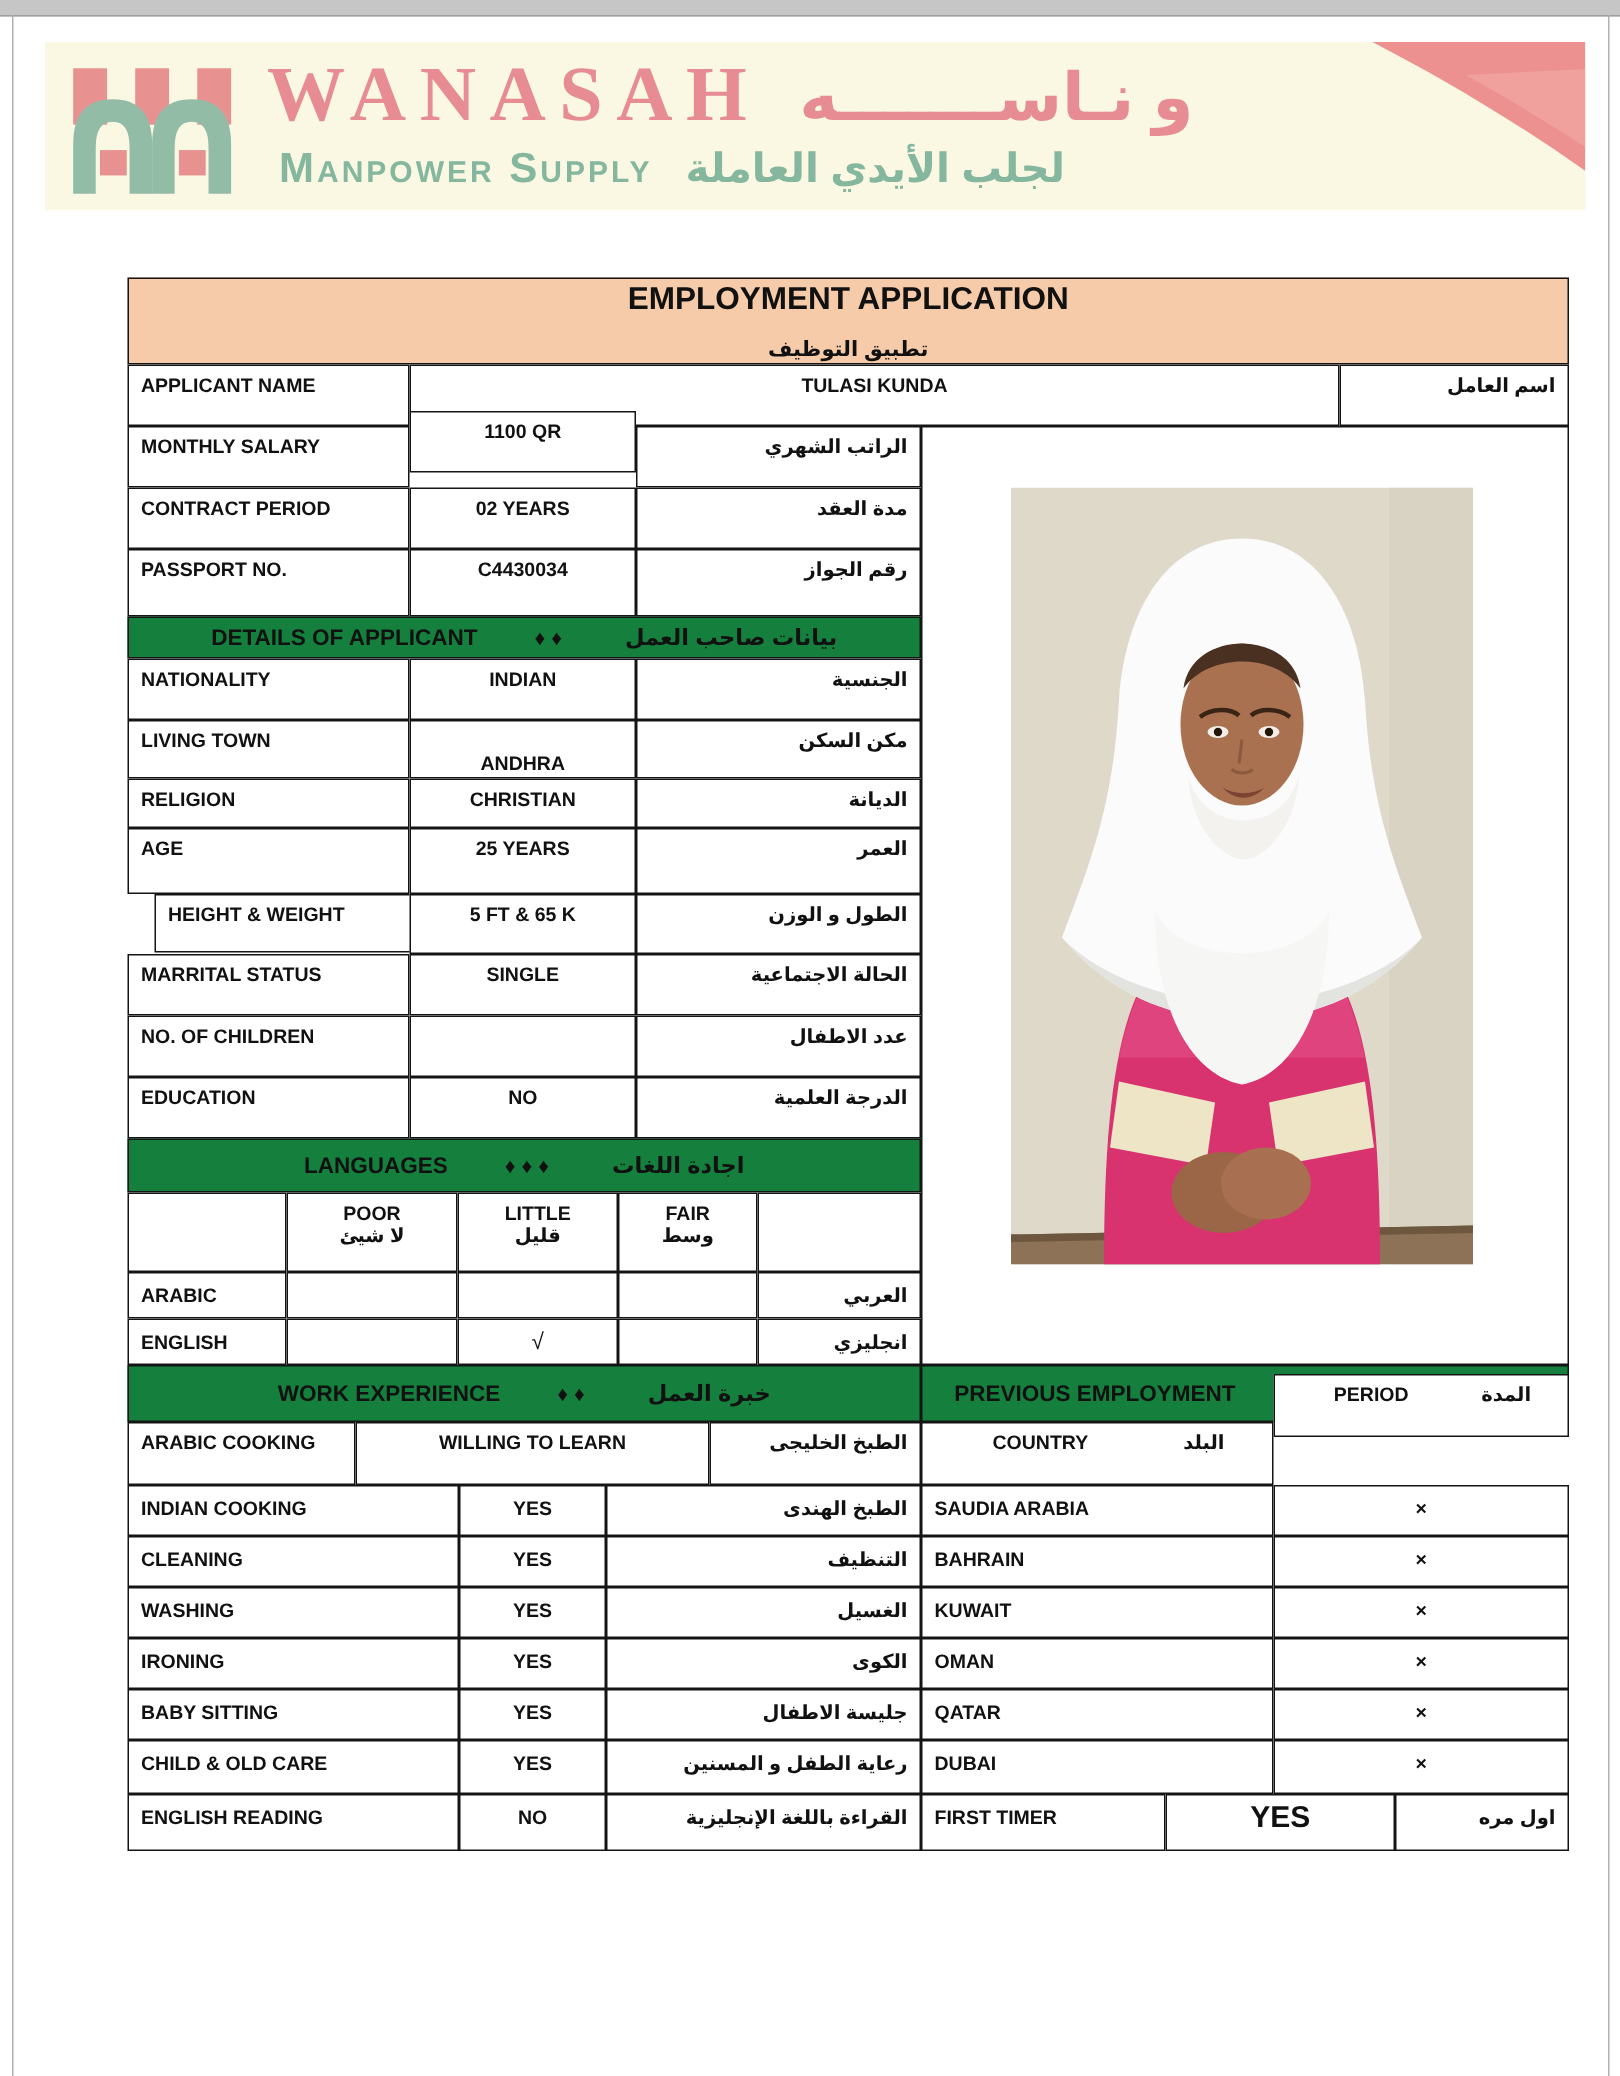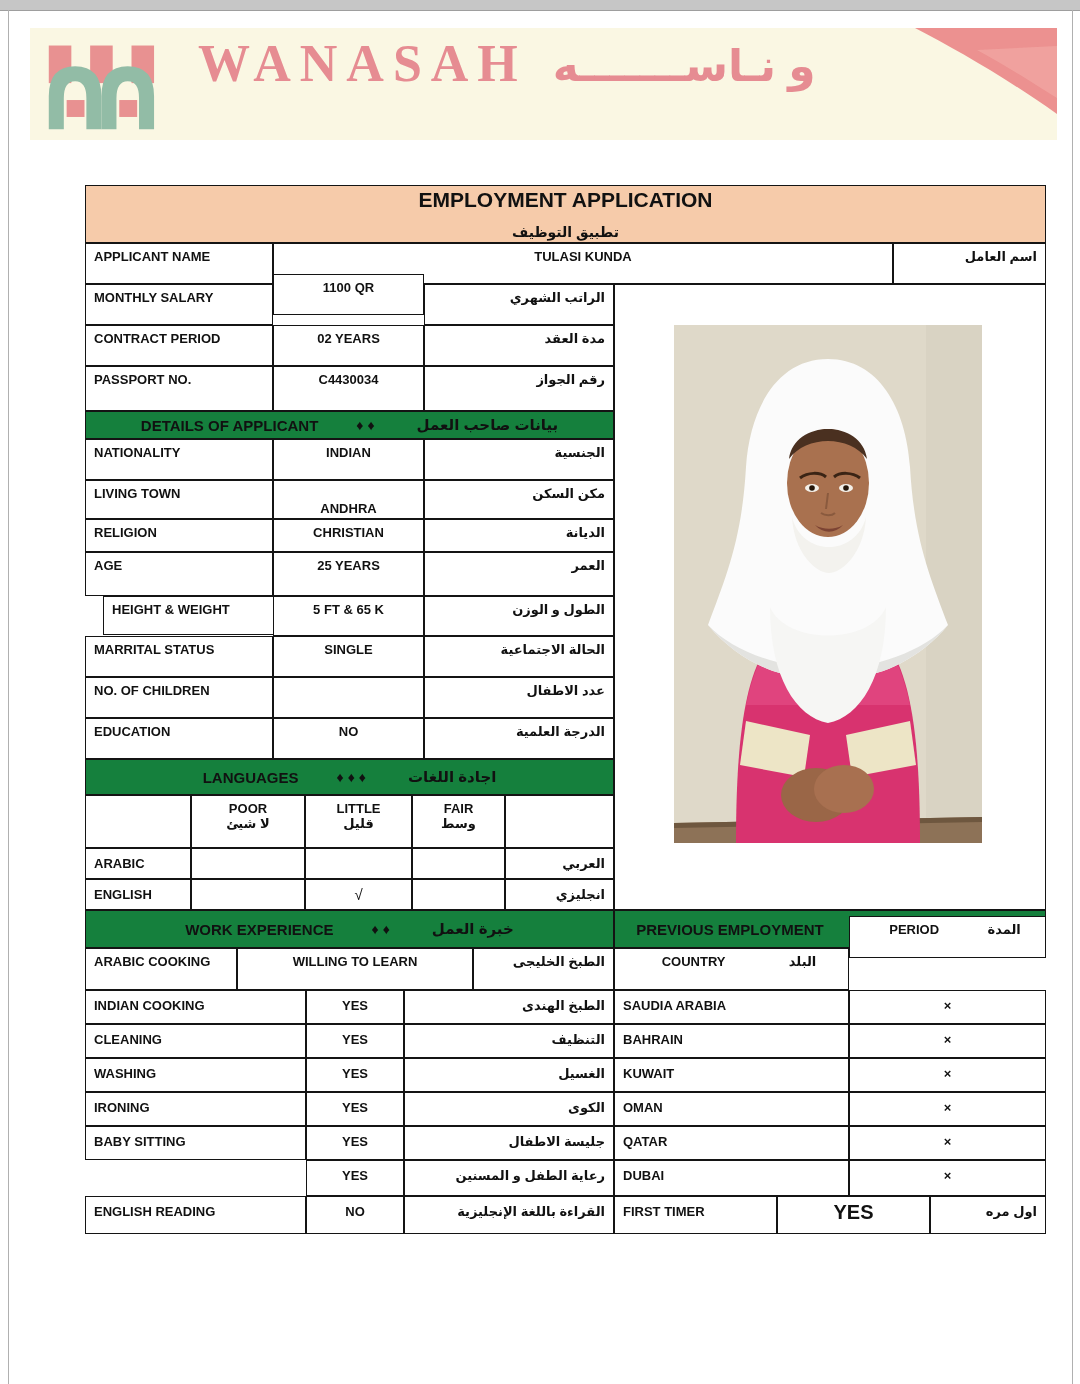--- a/index.html
+++ b/index.html
@@ -4,21 +4,21 @@
 <style>
   html,body{margin:0;padding:0;background:#ffffff;}
   .screen{position:relative;width:1080px;height:1384px;background:#ffffff;overflow:hidden;
           font-family:"Liberation Sans","DejaVu Sans",sans-serif;color:#111;}
   
   .topbar{position:absolute;left:0;top:0;width:1080px;height:10px;background:#c6c6c6;border-bottom:1px solid #9e9e9e;}
   .edge{position:absolute;top:10px;bottom:0;width:1px;background:#b0b0b0;}
   
   .banner{position:absolute;left:30px;top:28px;width:1027px;height:112px;background:#FAF7E3;overflow:hidden;}
   .brandline{position:absolute;left:148px;top:6px;display:flex;align-items:baseline;gap:26px;white-space:nowrap;}
-  .brand-en{font-family:"Liberation Serif","DejaVu Serif",serif;font-weight:bold;font-size:52px;letter-spacing:9px;color:#E68C92;margin-left:20px;}
+  .brand-en{font-family:"Liberation Serif","DejaVu Serif",serif;font-weight:bold;font-size:52px;letter-spacing:9px;color:#E68C92;}
   .brand-ar{font-size:44px;font-weight:bold;color:#E68C92;direction:rtl;}
   .tagline{position:absolute;left:156px;top:68px;display:flex;align-items:baseline;gap:22px;white-space:nowrap;}
   .tag-en{font-variant:small-caps;font-weight:bold;font-size:28px;letter-spacing:2px;color:#84B79E;}
   .tag-ar{font-size:27px;font-weight:bold;color:#84B79E;direction:rtl;}
   .logo{position:absolute;left:14px;top:10px;}
   .tri{position:absolute;right:0;top:0;}
   
   .cell{position:absolute;box-sizing:border-box;border:1.5px solid #141414;background:#fff;
         font-size:13px;font-weight:bold;color:#111;padding-top:6px;line-height:1.15;}
   .lbl{padding-left:8px;}
@@ -63,20 +63,24 @@
       <rect x="77" y="66" width="19" height="18" fill="#E89191"></rect>
     </svg>
     <svg class="tri" width="150" height="86" viewBox="0 0 150 86">
       <path d="M150 0 L150 86 C96 48 50 22 8 0 Z" fill="#EC9190"></path>
       <path d="M150 18 L150 70 C118 50 96 36 70 22 Z" fill="#F2A8A4" opacity="0.7"></path>
     </svg>
     <div class="brandline">
       <span class="brand-en">WANASAH</span>
       <span class="brand-ar">و نـاســـــــه</span>
     </div>
+    <div class="tagline">
+      <span class="tag-en">Manpower Supply</span>
+      <span class="tag-ar">لجلب الأيدي العاملة</span>
+    </div>
   </div>
 
   <div class="titlebar">
     <div class="title-en">EMPLOYMENT APPLICATION</div>
     <div class="title-ar">تطبيق التوظيف</div>
   </div>
 
   <div class="cell lbl" style="left:85px;top:243px;width:188px;height:41px">APPLICANT NAME</div>
   <div class="cell val" style="left:273px;top:243px;width:620px;height:41px">TULASI KUNDA</div>
   <div class="cell arx" style="left:893px;top:243px;width:153px;height:41px">اسم العامل</div>
@@ -215,20 +219,21 @@
   <div class="cell arx cshort" style="left:404px;top:1058px;width:210px;height:34px">الغسيل</div>
 
   <div class="cell lbl cshort" style="left:85px;top:1092px;width:221px;height:34px">IRONING</div>
   <div class="cell val cshort" style="left:306px;top:1092px;width:98px;height:34px">YES</div>
   <div class="cell arx cshort" style="left:404px;top:1092px;width:210px;height:34px">الكوى</div>
 
   <div class="cell lbl cshort" style="left:85px;top:1126px;width:221px;height:34px">BABY SITTING</div>
   <div class="cell val cshort" style="left:306px;top:1126px;width:98px;height:34px">YES</div>
   <div class="cell arx cshort" style="left:404px;top:1126px;width:210px;height:34px">جليسة الاطفال</div>
 
+  <div class="cell lbl cshort" style="left:85px;top:1160px;width:221px;height:36px">CHILD &amp; OLD CARE</div>
   <div class="cell val cshort" style="left:306px;top:1160px;width:98px;height:36px">YES</div>
   <div class="cell arx cshort" style="left:404px;top:1160px;width:210px;height:36px">رعاية الطفل و  المسنين</div>
 
   <div class="cell lbl cshort" style="left:85px;top:1196px;width:221px;height:38px">ENGLISH READING</div>
   <div class="cell val cshort" style="left:306px;top:1196px;width:98px;height:38px">NO</div>
   <div class="cell arx cshort" style="left:404px;top:1196px;width:210px;height:38px">القراءة باللغة الإنجليزية</div>
 
   <div class="phead" style="left:614px;top:910px;width:432px;height:38px;gap:28px">
     <span>PREVIOUS EMPLOYMENT</span>
     <span class="diam">♦♦</span>

